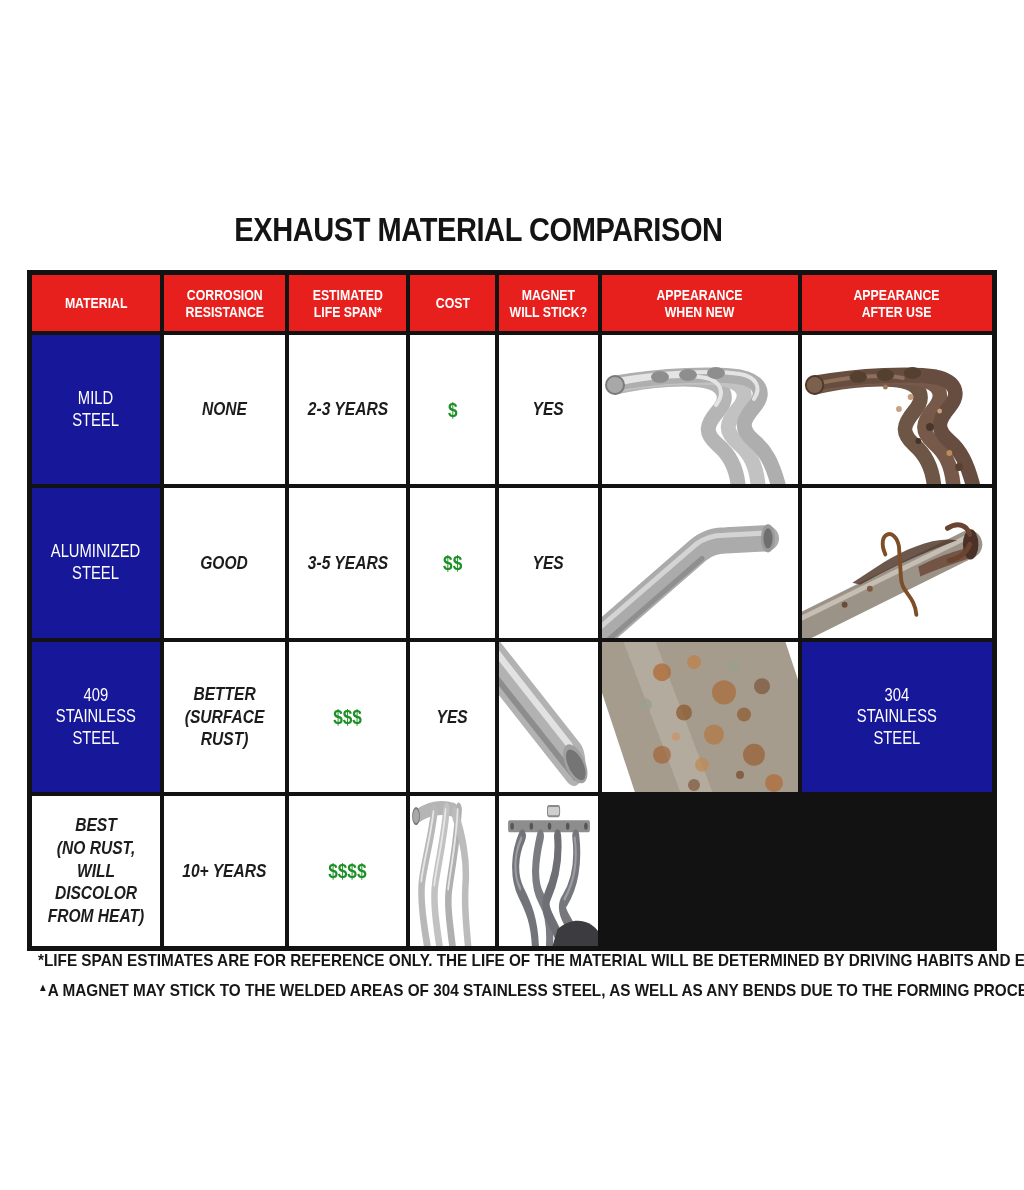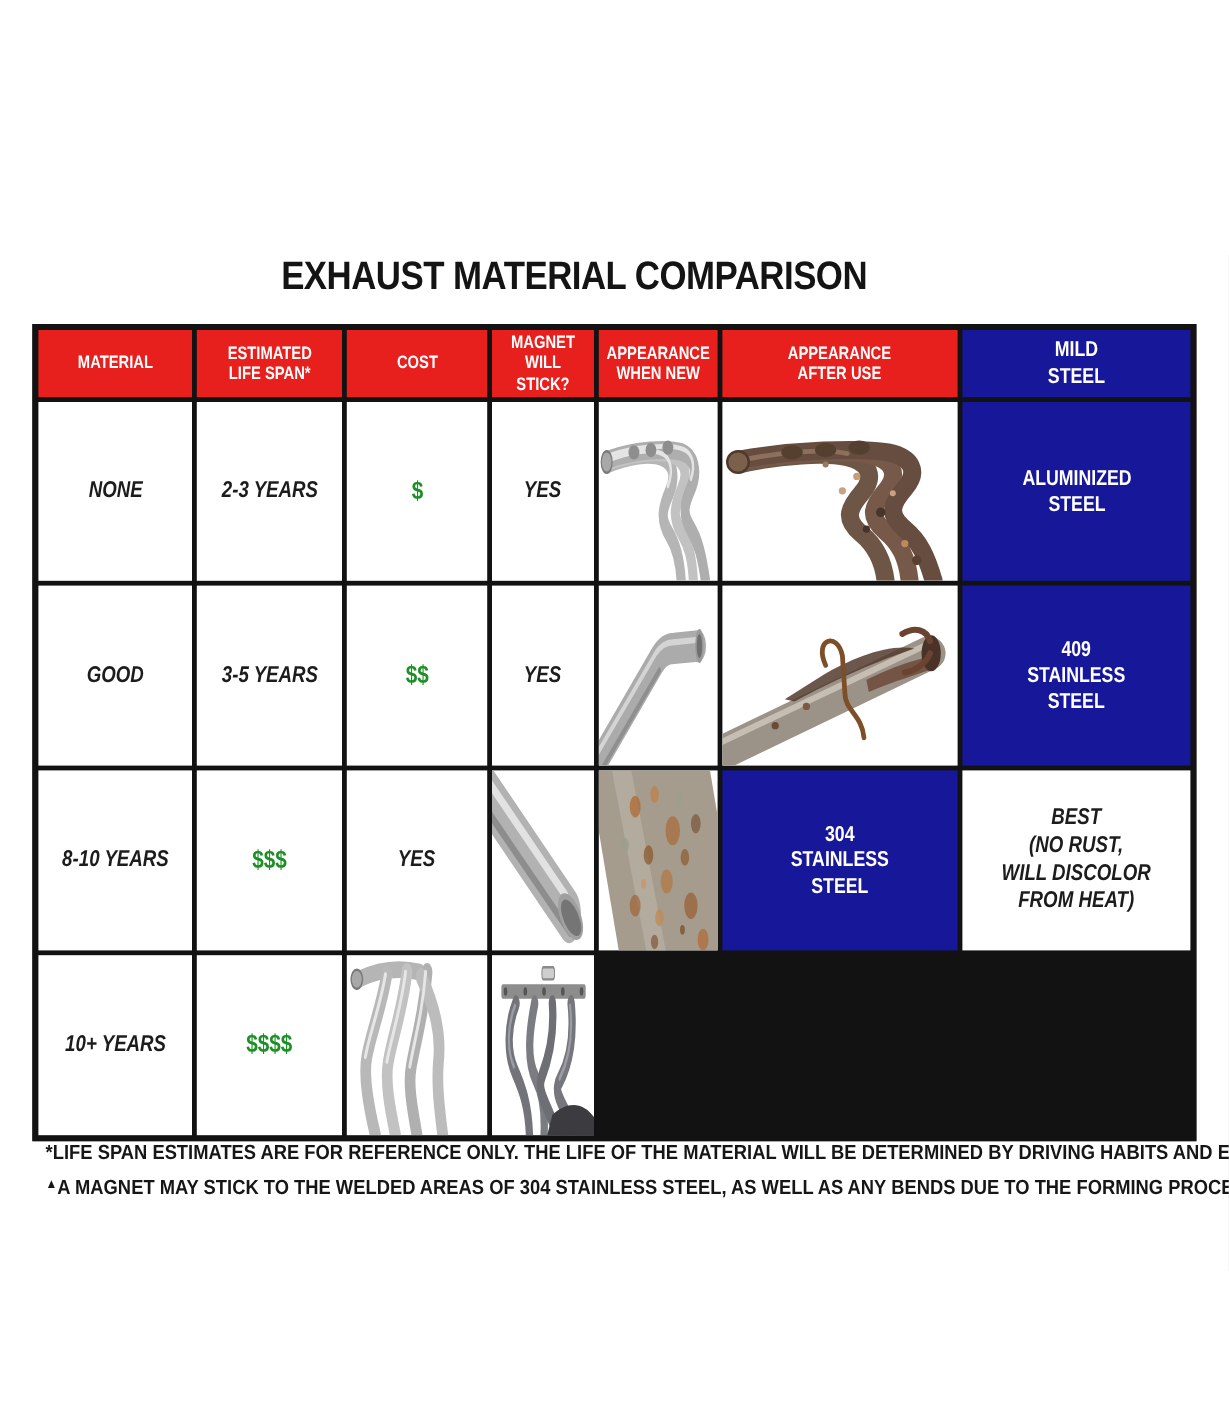--- a/index.html
+++ b/index.html
@@ -22,21 +22,21 @@
     background:#121212;
     border:5px solid #121212;
     margin-top:12px;
   }
   .cell{
     display:flex; align-items:center; justify-content:center;
     text-align:center; overflow:hidden;
   }
   .cond{ display:inline-block; transform:scaleX(.82); transform-origin:center; white-space:pre-line; }
   .hcell{ background:#e8201d; color:#fff; font-weight:bold; font-size:15px; line-height:1.15; }
-  .mcell{ background:#171799; color:#fff; font-weight:bold; font-size:18px; line-height:1.2; }
+  .mcell{ background:#171799; color:#fff; font-weight:normal; font-size:18px; line-height:1.2; }
   .dcell{ background:#fff; color:#1c1c1c; font-weight:bold; font-size:19px; line-height:1.2;font-style:italic; }
   .ccell{ background:#fff; color:#1c8f25; font-weight:bold; font-size:21px; }
   .pcell{ background:#fff; padding:0; }
   .pcell svg{ display:block; width:100%; height:100%; }
   .sup{ font-size:10px; vertical-align:8px; margin-left:1px; }
 
   .footnotes{
     position:absolute; left:38px; top:948px; width:980px;
     font-weight:bold; font-size:17px; line-height:26px; color:#161616;
   }
@@ -49,20 +49,24 @@
 <body>
 
 <div class="page-title">
   <span class="cond">EXHAUST MATERIAL COMPARISON</span>
 </div>
 
 <div class="tbl">
 
   <div class="cell hcell">
       <span class="cond">MATERIAL</span>
+    </div>
+  <div class="cell hcell">
+      <span class="cond">CORROSION
+RESISTANCE</span>
     </div>
   <div class="cell hcell">
       <span class="cond">ESTIMATED
 LIFE SPAN*</span>
     </div>
   <div class="cell hcell">
       <span class="cond">COST</span>
     </div>
   <div class="cell hcell">
       <span class="cond">MAGNET
@@ -174,21 +178,23 @@
       </g>
     </svg>
   </div>
 
   <div class="cell mcell">
       <span class="cond">409
 STAINLESS
 STEEL</span>
     </div>
   <div class="cell dcell">
-      <span class="cond">8-10 YEARS</span>
+      <span class="cond">BETTER
+(SURFACE
+RUST)</span>
     </div>
   <div class="cell ccell">
       <span class="cond">$$$</span>
     </div>
   <div class="cell dcell">
       <span class="cond"><span>YES</span><span class="sup"></span></span>
     </div>
   <div class="cell pcell" aria-label="polished straight 409 stainless steel pipe">
     <svg viewBox="0 0 196 149" preserveAspectRatio="none">
       <g fill="none" stroke-linecap="round" stroke-linejoin="round">

